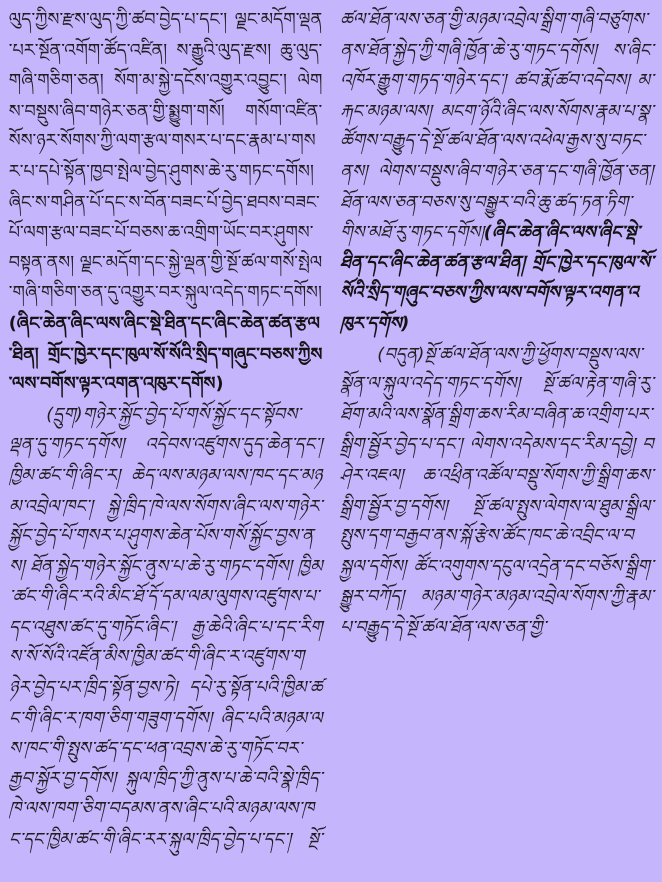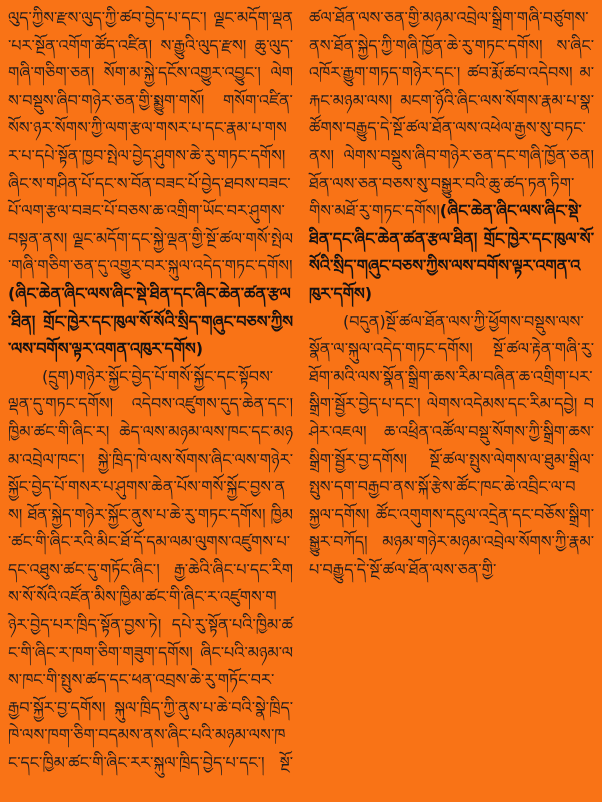--- a/index.html
+++ b/index.html
@@ -4,21 +4,21 @@
 <style>
   html, body {
     margin: 0;
     padding: 0;
     background: #ffffff;
   }
   .page {
     position: relative;
     width: 602px;
     height: 802px;
-    background: #f97316;
+    background: #c4b5fd;
     overflow: hidden;
     box-sizing: border-box;
     padding: 4px 8px 0 8px;
     font-family: "DejaVu Sans", sans-serif;
     color: #1f1d1e;
   }
   .columns {
     column-count: 2;
     column-gap: 16px;
     column-fill: auto;
@@ -28,20 +28,21 @@
     margin: 0;
     padding: 0;
     font-size: 16px;
     line-height: 27.6px;
     text-align: justify;
     text-justify: inter-character;
     word-break: break-all;
   }
   .columns p.indent {
     text-indent: 34px;
+    font-style: italic;
   }
   .run {
     font-weight: 400;
   }
   .run.bold {
     font-weight: 700;
     color: #141213;
   }
 </style>
 </head>

